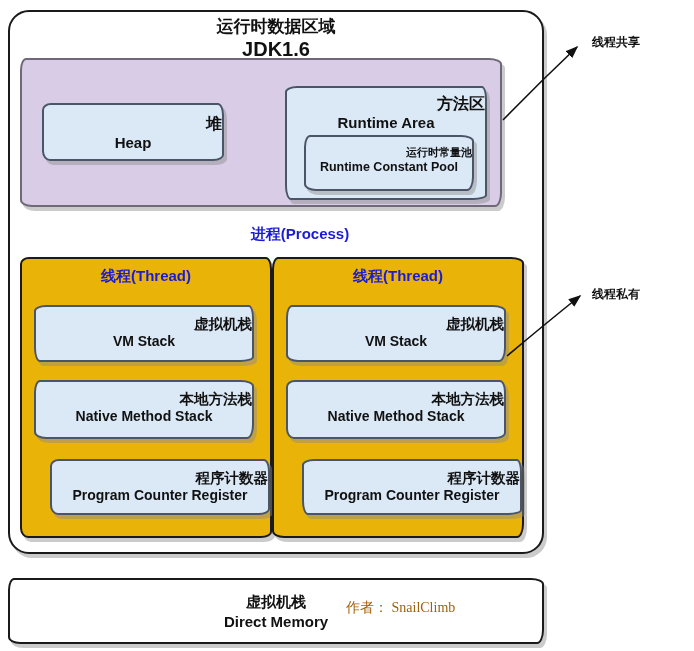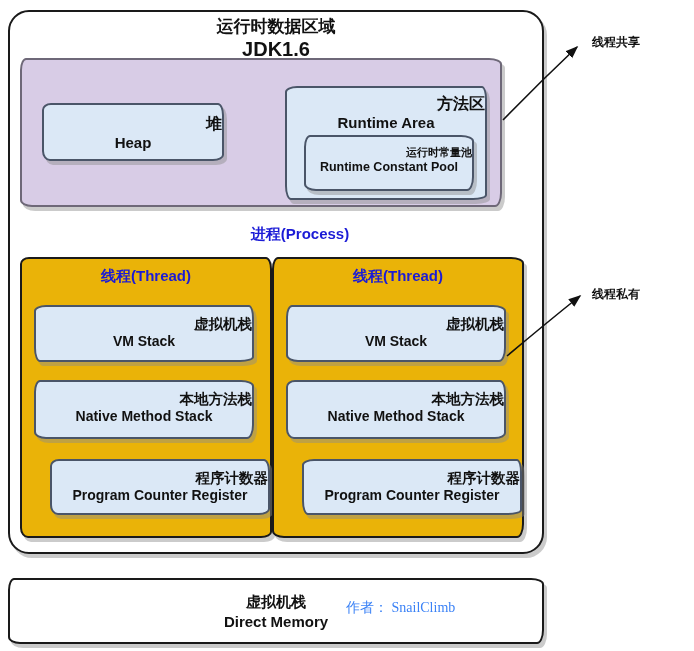--- a/index.html
+++ b/index.html
@@ -40,21 +40,21 @@
   .titem.i0{top:46px;height:57px;}
   .titem.i1{top:121px;height:59px;}
   .titem.i2{top:200px;height:56px;margin-left:16px;}
 
   .annot{position:absolute;font-weight:bold;font-size:12px;color:#111;}
   .annot.shared{left:592px;top:34px;}
   .annot.private{left:592px;top:286px;}
 
   .bottom-box{position:absolute;left:8px;top:578px;width:536px;height:66px;background:#fff;}
   .dm-text{position:absolute;left:0;top:12px;width:100%;text-align:center;font-weight:bold;font-size:15px;line-height:1.35;}
-  .watermark{position:absolute;left:336px;top:16px;font-family:"Liberation Serif","DejaVu Serif",serif;color:#3b82f6;font-size:14px;line-height:1.75;white-space:nowrap;}
+  .watermark{position:absolute;left:336px;top:16px;font-family:"Liberation Serif","DejaVu Serif",serif;color:#a16207;font-size:14px;line-height:1.75;white-space:nowrap;}
 
   .arrows{position:absolute;left:0;top:0;width:694px;height:651px;pointer-events:none;}
 </style>
 </head>
 <body>
 
 <div class="canvas">
 
   <div class="main-box sketch rA">
     <div class="title">

